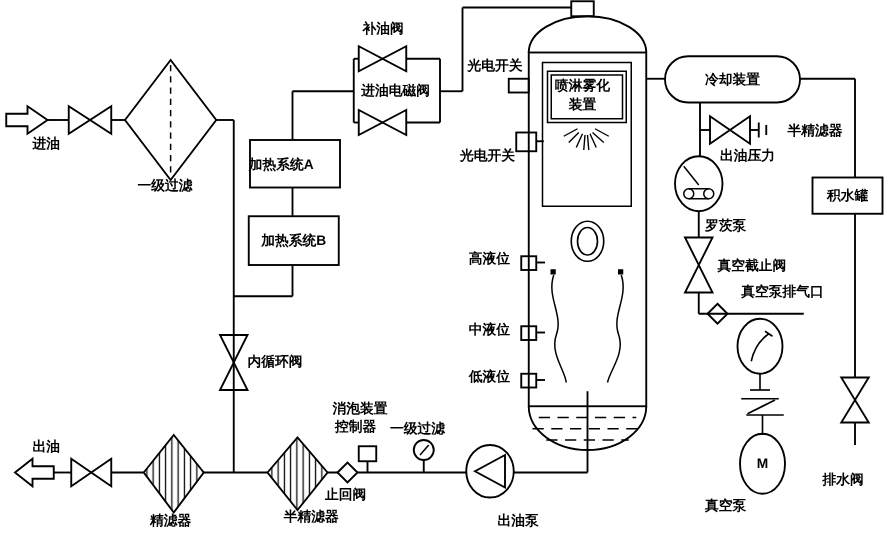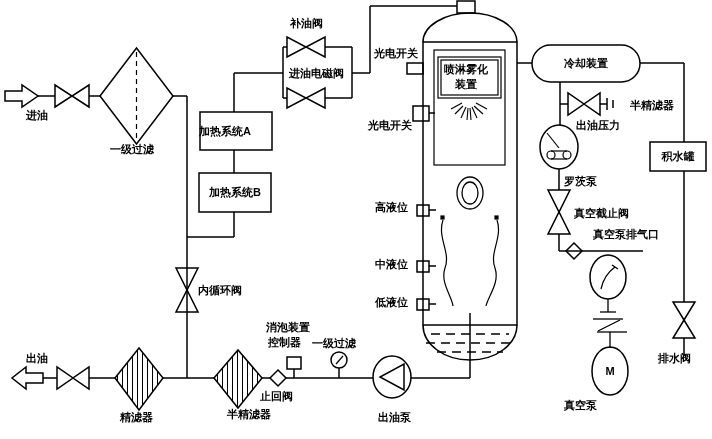--- a/index.html
+++ b/index.html
@@ -234,26 +234,26 @@
   <div class="lbl" style="left:375px;top:258px">中液位</div>
   <div class="lbl" style="left:375px;top:296px">低液位</div>
 
   <div class="boxlbl" style="left:532px;top:45px;width:108px;height:37px">冷却装置</div>
   <div class="lbl" style="left:630px;top:99px">半精滤器</div>
   <div class="lbl" style="left:576px;top:119px">出油压力</div>
   <div class="lbl" style="left:564px;top:175px">罗茨泵</div>
   <div class="lbl" style="left:574px;top:207px">真空截止阀</div>
   <div class="lbl" style="left:593px;top:228px">真空泵排气口</div>
   <div class="boxlbl" style="left:650px;top:142px;width:56px;height:29px">积水罐</div>
-  <div class="lbl" style="left:658px;top:352px">排水阀</div>
+  <div class="lbl" style="left:658px;top:378px">排水阀</div>
   <div class="boxlbl" style="left:600px;top:363px;width:20px;height:16px">M</div>
   <div class="lbl" style="left:564px;top:399px">真空泵</div>
 
   <div class="lbl" style="left:26px;top:352px">出油</div>
   <div class="lbl" style="left:120px;top:411px">精滤器</div>
   <div class="lbl" style="left:227px;top:408px">半精滤器</div>
   <div class="lbl" style="left:260px;top:390px">止回阀</div>
   <div class="lbl" style="left:266px;top:321px">消泡装置</div>
   <div class="lbl" style="left:268px;top:336px">控制器</div>
   <div class="lbl" style="left:312px;top:337px">一级过滤</div>
-  <div class="lbl" style="left:378px;top:411px">出油泵</div>
+  <div class="lbl" style="left:398px;top:411px">出油泵</div>
 
 </div>
 
 </body></html>

